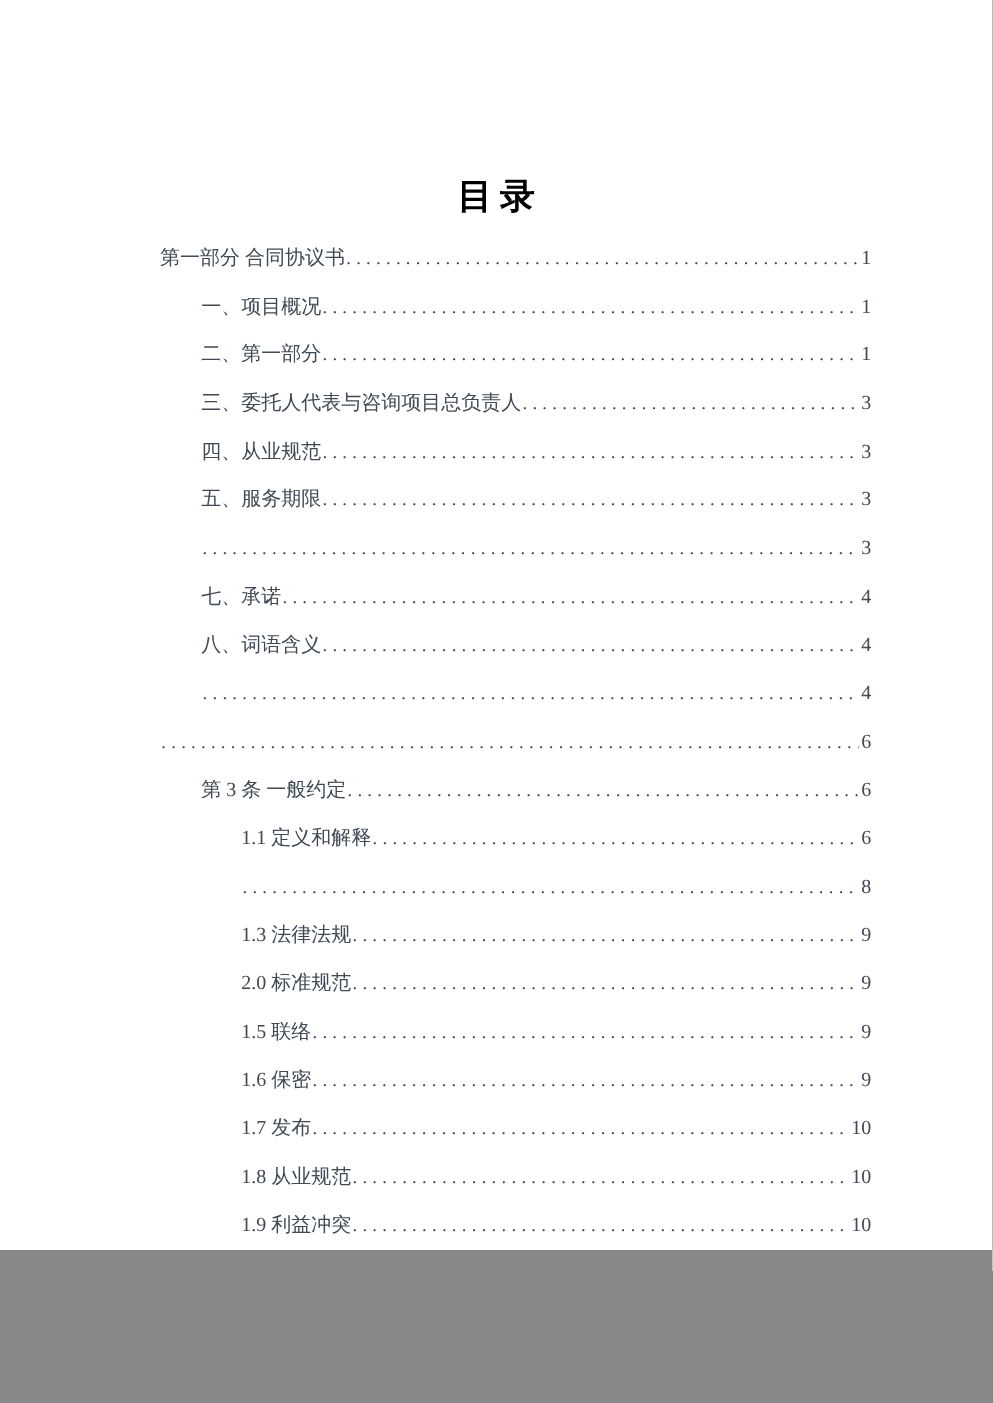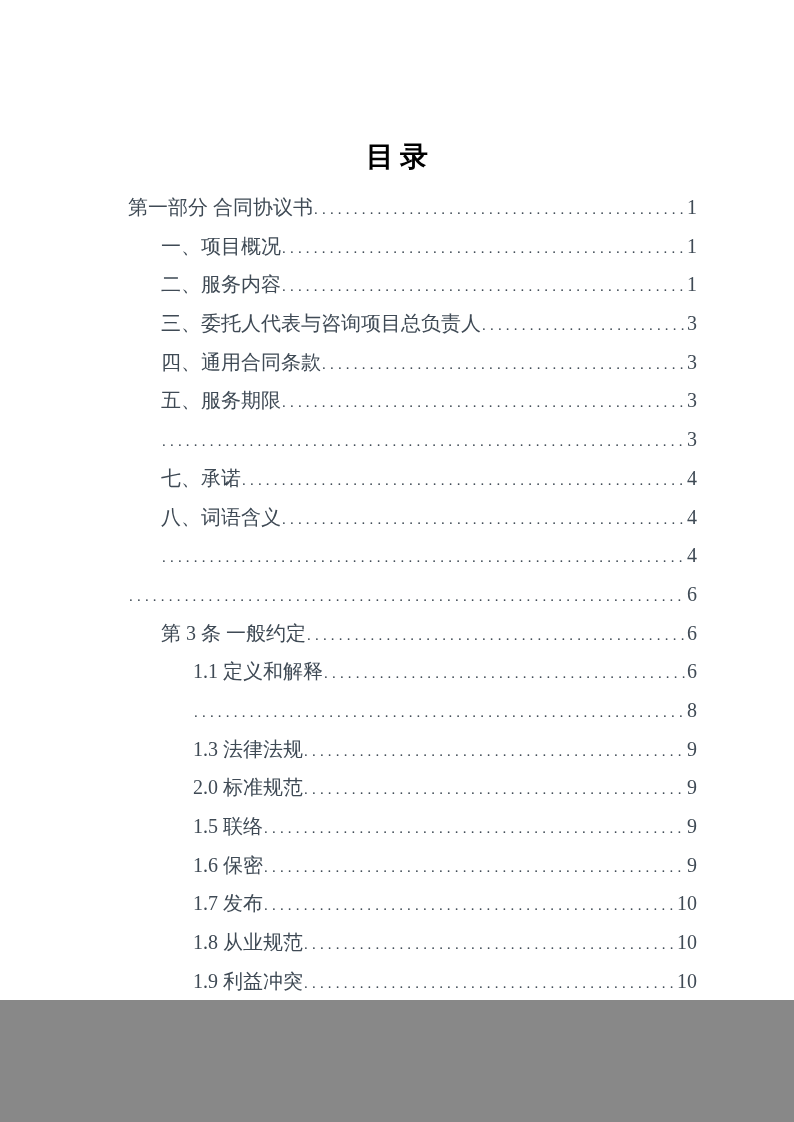--- a/index.html
+++ b/index.html
@@ -36,21 +36,21 @@
     position: absolute;
     top: 188px;
     left: 128px;
     right: 97px;
   }
   .toc-row {
     display: flex;
     align-items: baseline;
     height: 38.7px;
     line-height: 38.7px;
-    font-size: 20px;
+    font-size: 16px;
     cursor: default;
   }
   .toc-row.level-1 { padding-left: 33px; }
   .toc-row.level-2 { padding-left: 65px; }
   .toc-label {
     white-space: nowrap;
     flex: 0 0 auto;
   }
   .toc-leader {
     flex: 1 1 auto;
@@ -92,33 +92,33 @@
     <span class="toc-page">1</span>
   </div>
 
   <div class="toc-row level-1">
     <span class="toc-label">一、项目概况</span>
     <span class="toc-leader"></span>
     <span class="toc-page">1</span>
   </div>
 
   <div class="toc-row level-1">
-    <span class="toc-label">二、服务内容</span>
+    <span class="toc-label">二、第一部分</span>
     <span class="toc-leader"></span>
     <span class="toc-page">1</span>
   </div>
 
   <div class="toc-row level-1">
     <span class="toc-label">三、委托人代表与咨询项目总负责人</span>
     <span class="toc-leader"></span>
     <span class="toc-page">3</span>
   </div>
 
   <div class="toc-row level-1">
-    <span class="toc-label">四、通用合同条款</span>
+    <span class="toc-label">四、从业规范</span>
     <span class="toc-leader"></span>
     <span class="toc-page">3</span>
   </div>
 
   <div class="toc-row level-1">
     <span class="toc-label">五、服务期限</span>
     <span class="toc-leader"></span>
     <span class="toc-page">3</span>
   </div>
 

